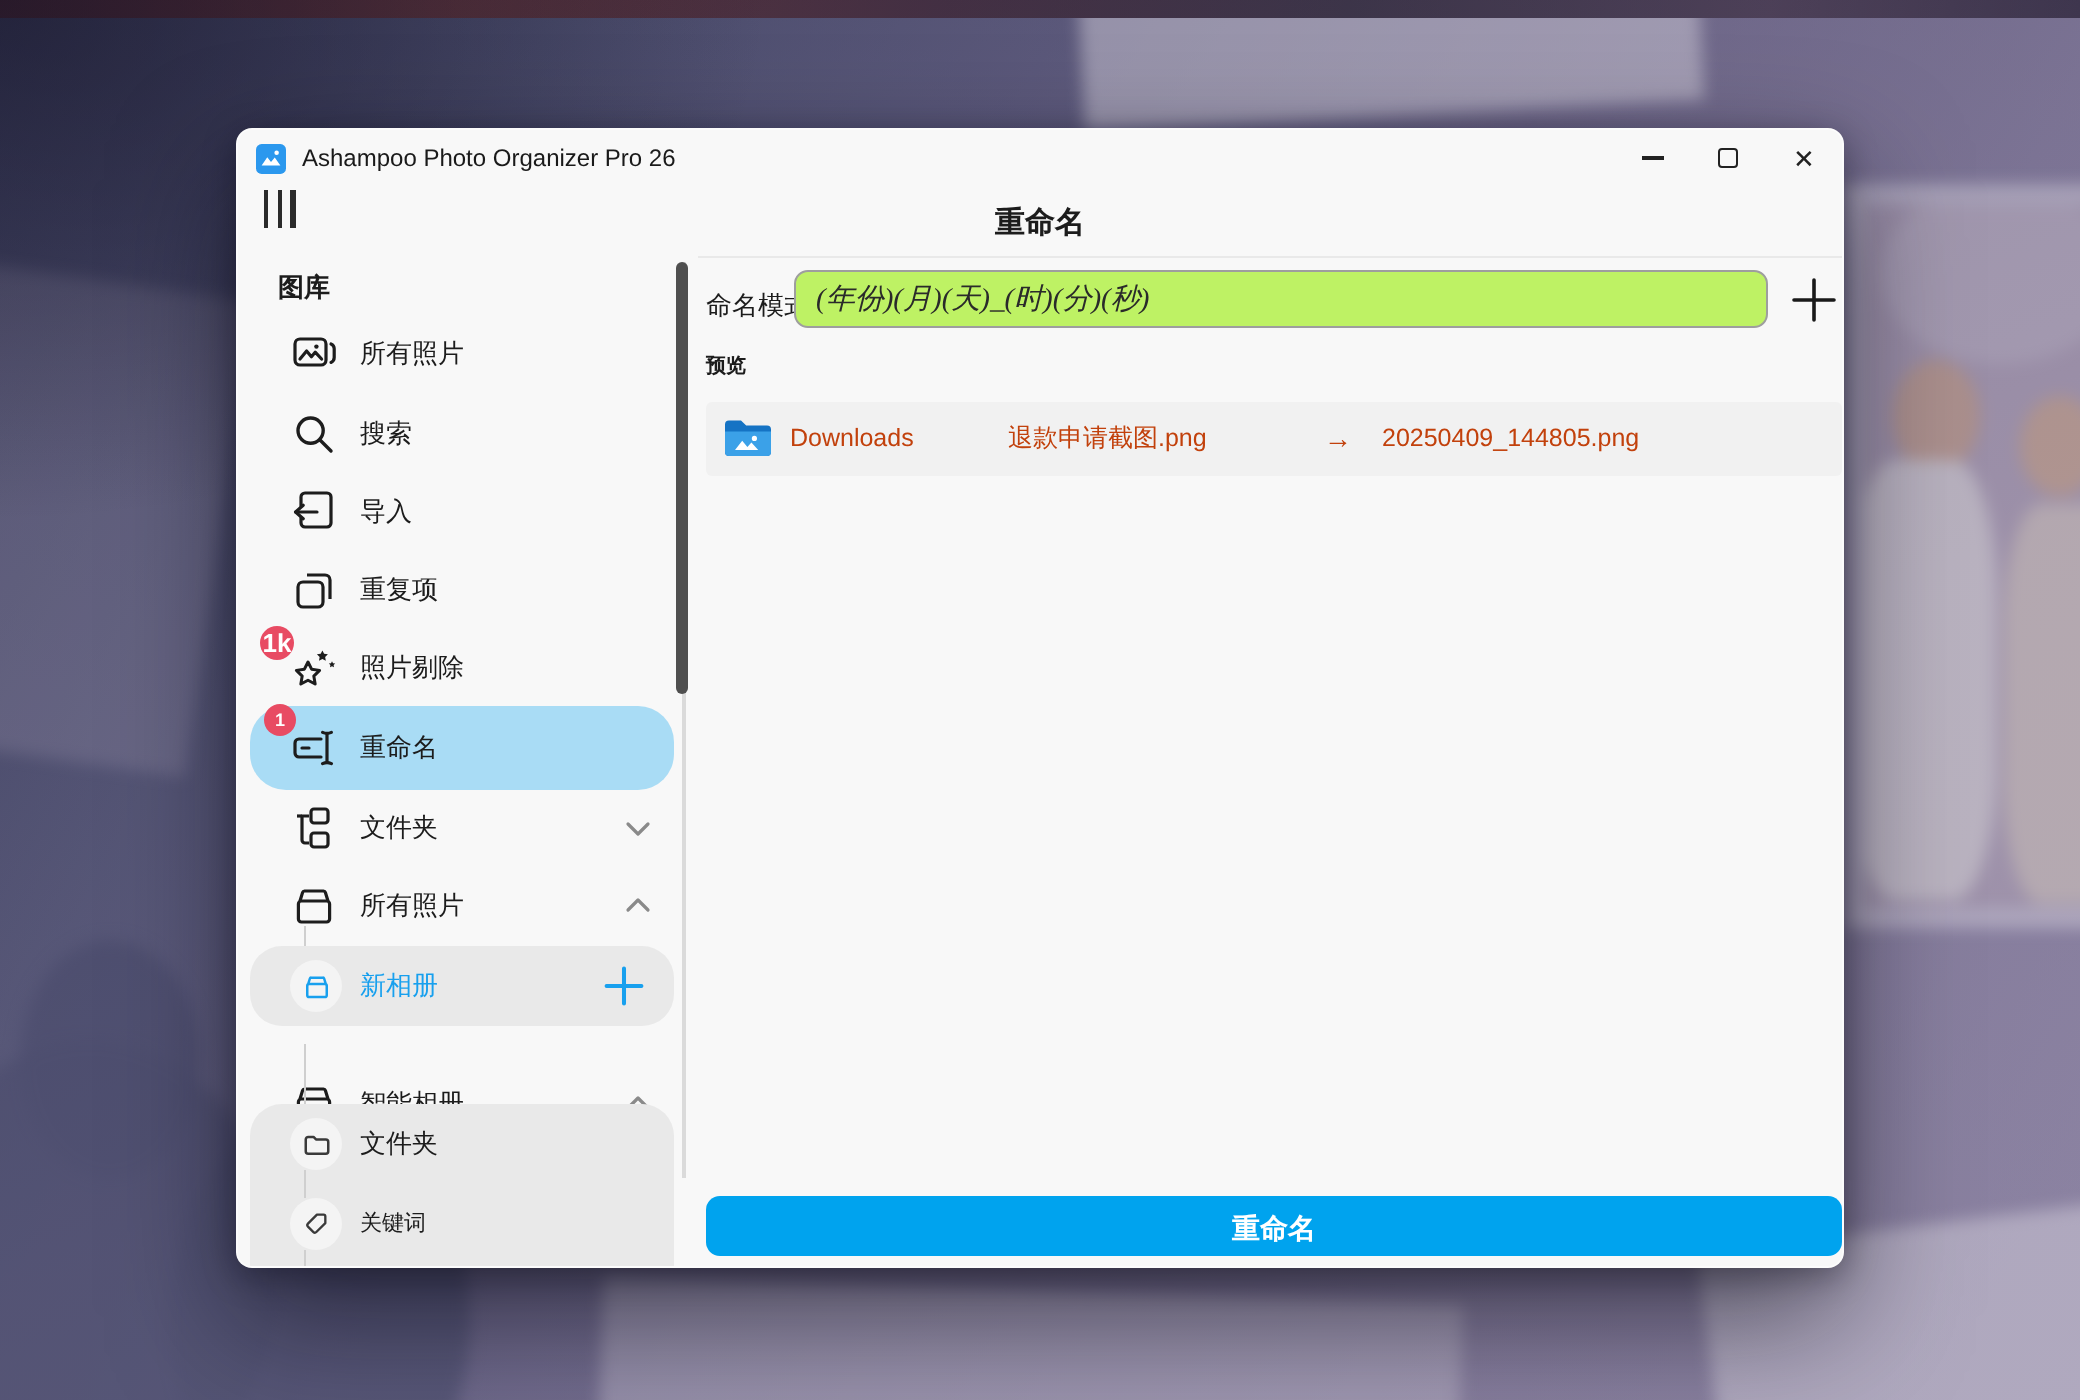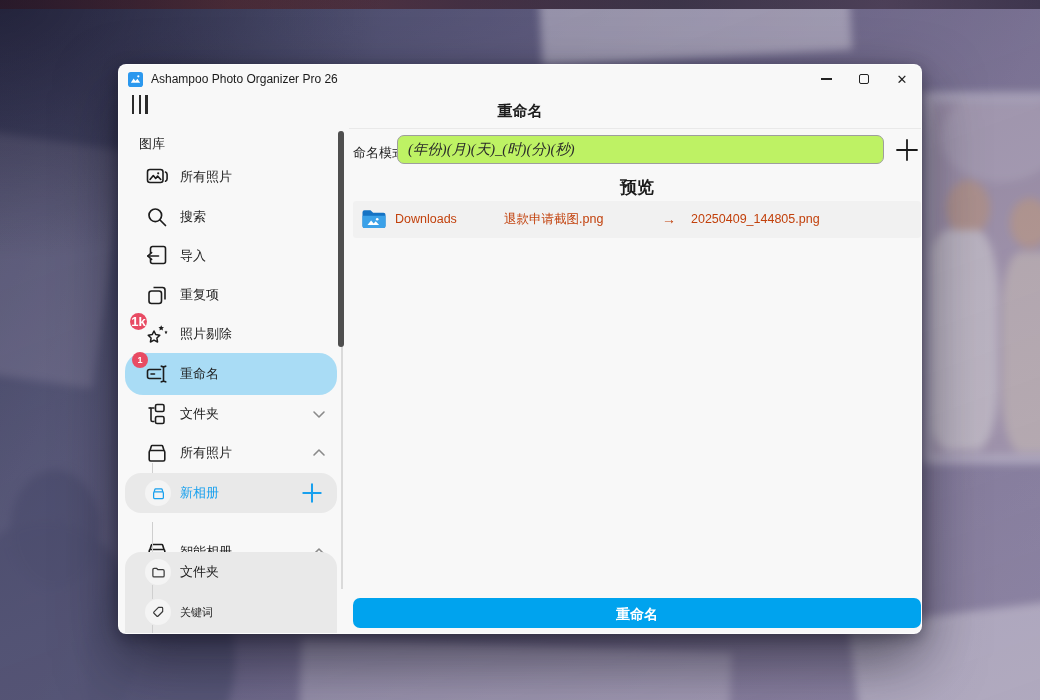--- a/index.html
+++ b/index.html
@@ -36,21 +36,21 @@
   .win-btn{width:38px;height:28px;display:flex;align-items:center;justify-content:center;cursor:default;}
   .glyph-min{width:11px;height:1.5px;background:#222;}
   .glyph-max{width:10px;height:10px;border:1.4px solid #222;border-radius:2px;box-sizing:border-box;}
   .glyph-close{font-size:13px;color:#222;line-height:1;}
   
   .hamburger{position:absolute;left:13px;top:30px;display:flex;gap:4.5px;}
   .hamburger span{display:block;width:2.2px;height:19px;background:#2b2b2b;}
   .page-title{position:absolute;left:0;top:37px;width:100%;text-align:center;font-size:15px;font-weight:bold;}
   .main-divider{position:absolute;left:230px;top:63px;width:574px;height:1px;background:#e9e9e9;}
   
-  .side-section{position:absolute;left:20px;top:70px;font-size:13px;font-weight:normal;}
+  .side-section{position:absolute;left:20px;top:70px;font-size:13px;font-weight:bold;}
   .srow{position:absolute;left:6px;width:212px;height:40px;cursor:pointer;}
   .srow .ic{position:absolute;left:20px;top:8px;width:24px;height:24px;}
   .srow .lbl{position:absolute;left:55px;top:0;height:40px;line-height:40px;font-size:13px;white-space:nowrap;}
   .srow.selected{background:#a9dcf5;border-radius:18px;}
   .grp{position:absolute;left:6px;width:212px;background:#e9e9e9;border-radius:16px;}
   .chev{position:absolute;left:182px;top:8px;width:24px;height:24px;}
   .badge{position:absolute;border-radius:50%;background:#e84b63;color:#fff;font-weight:bold;
          display:flex;align-items:center;justify-content:center;z-index:3;}
   .badge.b1k{left:11px;top:248px;width:17px;height:17px;font-size:13px;text-align:center;}
   .badge.b1{left:13px;top:287px;width:16px;height:16px;font-size:9px;}
@@ -58,21 +58,21 @@
   .subcircle{position:absolute;left:20px;width:26px;height:26px;border-radius:50%;background:#f4f4f4;
              display:flex;align-items:center;justify-content:center;}
   .scroll-track{position:absolute;left:222px;top:66px;width:1.5px;height:458px;background:#dadada;}
   .scroll-thumb{position:absolute;left:219px;top:66px;width:6px;height:216px;background:#4f4f4f;border-radius:3px;}
   
   .pattern-label{position:absolute;left:234px;top:79px;font-size:13px;}
   .pattern-input{position:absolute;left:278px;top:70px;width:487px;height:29px;box-sizing:border-box;
      border:1.5px solid #9e9e9e;border-radius:7px;background:#bef264;padding:0 10px;
      font-family:"Liberation Serif","DejaVu Serif",serif;font-style:italic;font-size:14.5px;color:#2a2a2a;outline:none;}
   .plus-btn{position:absolute;width:24px;height:24px;cursor:pointer;}
-  .preview-title{position:absolute;left:234px;top:111px;width:568px;text-align:center;font-size:17px;font-weight:bold;}
+  .preview-title{position:absolute;left:234px;top:111px;width:568px;font-size:10px;font-weight:bold;}
   .preview-row{position:absolute;left:234px;top:136px;width:568px;height:37px;background:#f1f1f1;border-radius:3px;}
   .pcell{position:absolute;top:0;height:37px;line-height:37px;font-size:12.5px;color:#c2410c;white-space:nowrap;}
   .action-btn{position:absolute;left:234px;top:533px;width:568px;height:30px;border-radius:7px;background:#00a3ee;
      color:#fff;font-size:14px;font-weight:bold;text-align:center;line-height:30px;cursor:pointer;border:none;}
   svg{display:block;}
 </style>
 </head>
 <body>
 
 <div id="stage">

